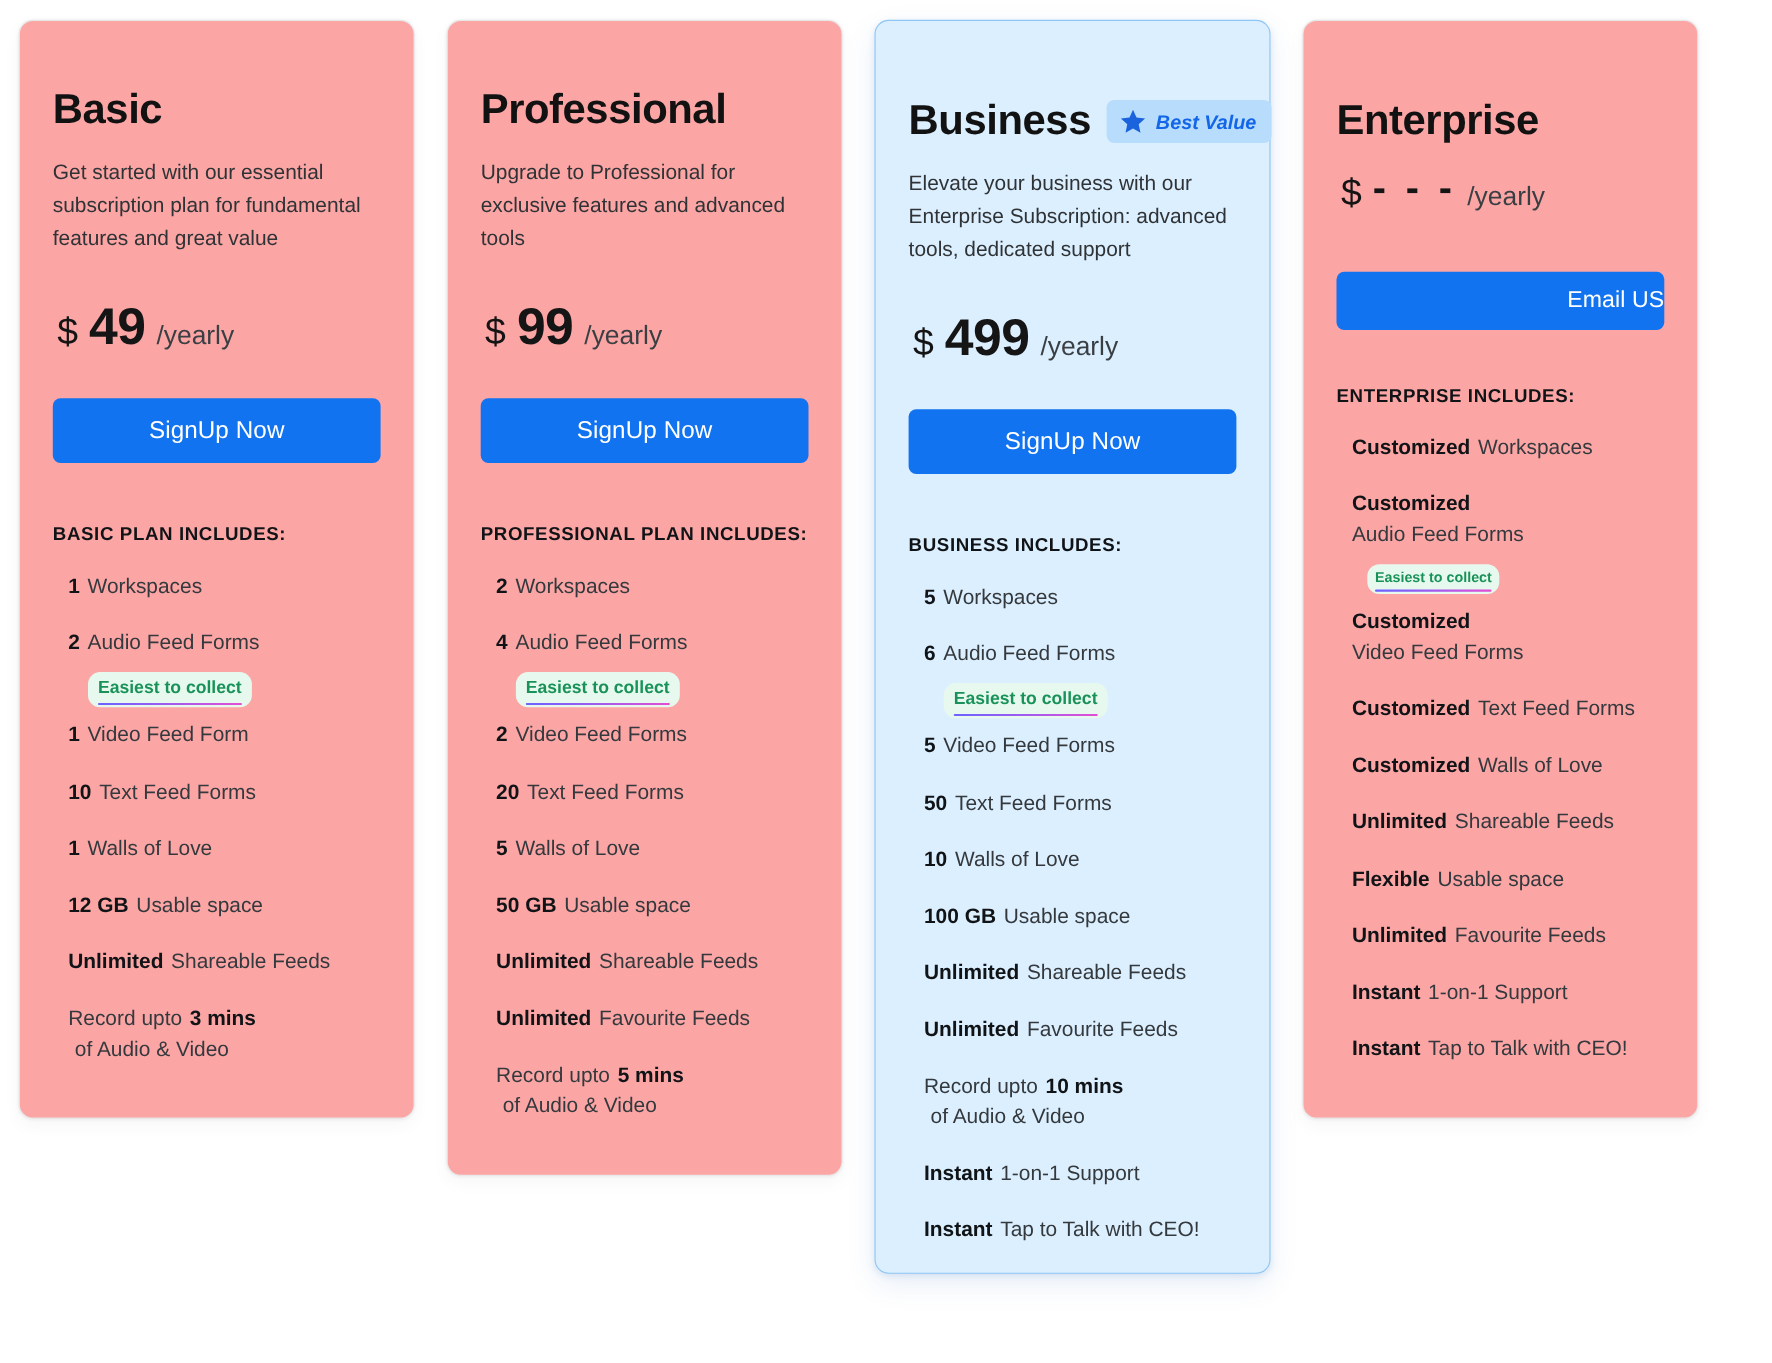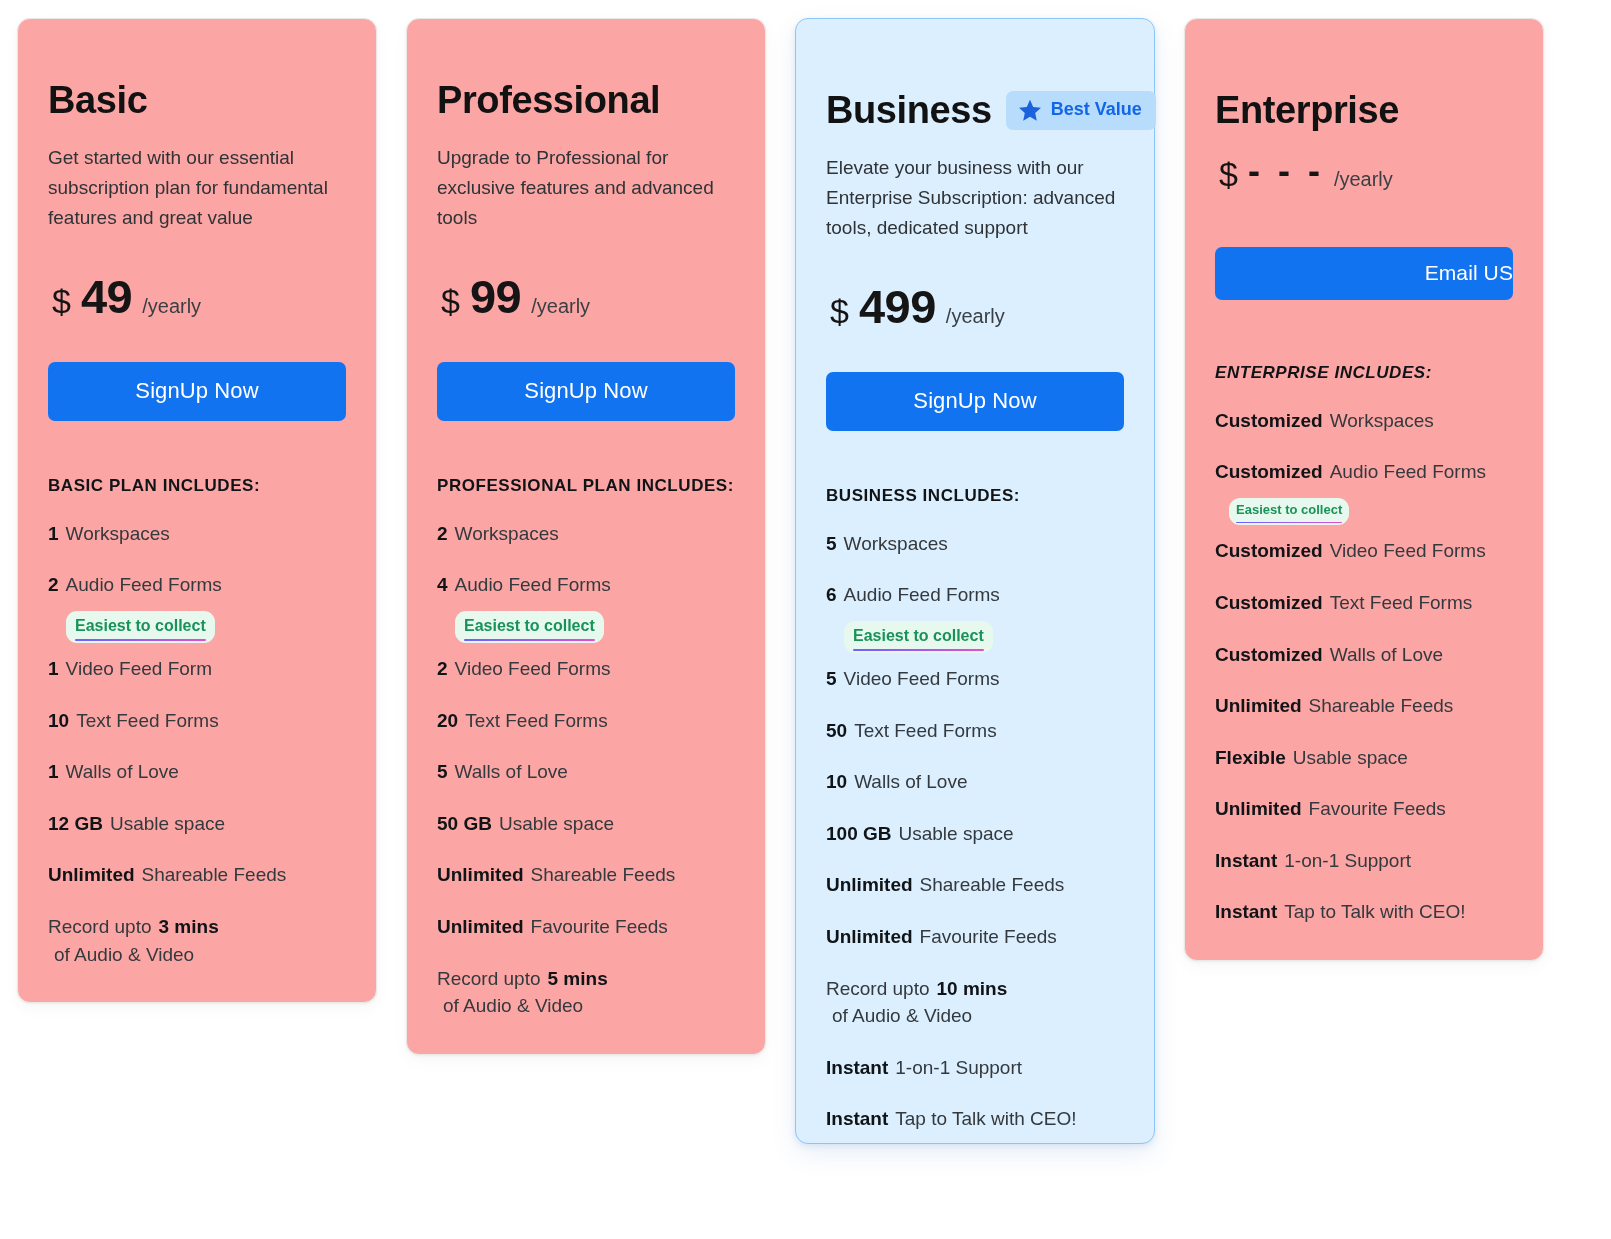--- a/index.html
+++ b/index.html
@@ -53,26 +53,27 @@
   .plan-title {
     font-size: 38px;
     font-weight: 600;
     color: #121212;
     letter-spacing: -0.4px;
     line-height: 1.05;
     white-space: nowrap;
   }
   .best-badge {
     display: inline-flex;
-    align-items: flex-start;
+    align-items: flex-end;
     gap: 9px;
     background: #b8dcfb;
     border-radius: 7px;
     padding: 8px 14px 8px 12px;
     white-space: nowrap;
+    font-style: italic;
   }
   .best-badge .star {
     display: inline-block;
     line-height: 1;
   }
   .best-badge .star svg { display: block; }
   .best-badge-label {
     font-size: 18px;
     font-weight: 600;
     color: #1366e8;
@@ -106,21 +107,21 @@
     color: #151515;
     letter-spacing: -0.5px;
   }
   .amount.dashes {
     font-size: 36px;
     letter-spacing: 4px;
     position: relative;
     top: -3px;
   }
   .period {
-    font-size: 20px;
+    font-size: 24px;
     font-weight: 400;
     color: #3a3f43;
   }
 
   .cta {
     display: block;
     width: 100%;
     box-sizing: border-box;
     background: #1273f1;
     color: #ffffff;
@@ -136,25 +137,25 @@
   }
   .card.enterprise .cta { padding: 14px 0 15px 0; font-size: 21px; text-align: right; }
 
   .includes-head {
     font-size: 17px;
     font-weight: 700;
     color: #111417;
     letter-spacing: 0.55px;
     margin: 55px 0 0 0;
   }
-  .card.enterprise .includes-head { margin-top: 63px; font-style: italic; }
+  .card.enterprise .includes-head { margin-top: 50px; }
 
   .feat-list {
     list-style: none;
-    margin: 0;
+    margin: 14px;
     padding: 0;
   }
   .feat {
     display: flex;
     flex-wrap: wrap;
     align-items: baseline;
     margin-top: 24px;
     font-size: 19px;
     line-height: 1.45;
     color: #2b3034;

